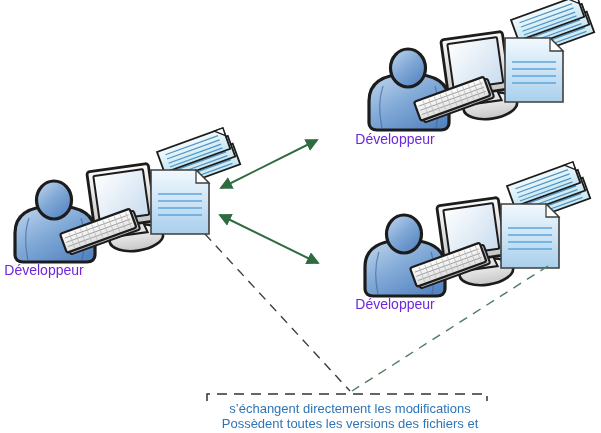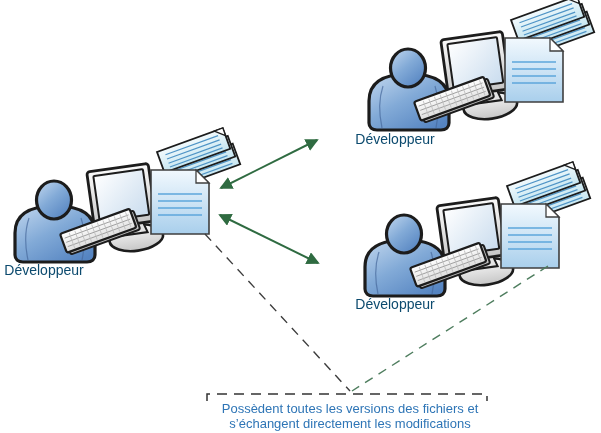--- a/index.html
+++ b/index.html
@@ -3,21 +3,21 @@
 <meta charset="utf-8">
 <style>
   html,body { margin:0; padding:0; background:#ffffff; }
   .canvas {
     position:relative; width:601px; height:433px; background:#ffffff;
     font-family:"Liberation Sans", sans-serif; overflow:hidden;
   }
   svg.layer { position:absolute; left:0; top:0; }
   .dev-label {
     position:absolute; width:96px; text-align:center;
-    font-size:14px; color:#0c4a6e; white-space:nowrap;
+    font-size:14px; color:#6d28d9; white-space:nowrap;
   }
   .note {
     position:absolute; left:200px; top:401px; width:300px;
     text-align:center; font-size:13px; line-height:15px; color:#2e75b6;
   }
 </style>
 </head>
 <body>
 
 <div class="canvas">
@@ -113,17 +113,17 @@
     <line x1="548" y1="266" x2="352" y2="391" stroke="#4e7d5e" stroke-width="1.4" stroke-dasharray="9 7"></line>
 
     <path d="M207,401 L207,394 L487,394 L487,401" fill="none" stroke="#333333" stroke-width="1.5" stroke-dasharray="10 7"></path>
   </svg>
 
   <div class="dev-label" style="left:-4px; top:262px;">Développeur</div>
   <div class="dev-label" style="left:347px; top:131px;">Développeur</div>
   <div class="dev-label" style="left:347px; top:296px;">Développeur</div>
 
   <div class="note">
+    <div>s’échangent directement les modifications</div>
     <div>Possèdent toutes les versions des fichiers et</div>
-    <div>s’échangent directement les modifications</div>
   </div>
 
 </div>
 
 </body></html>

